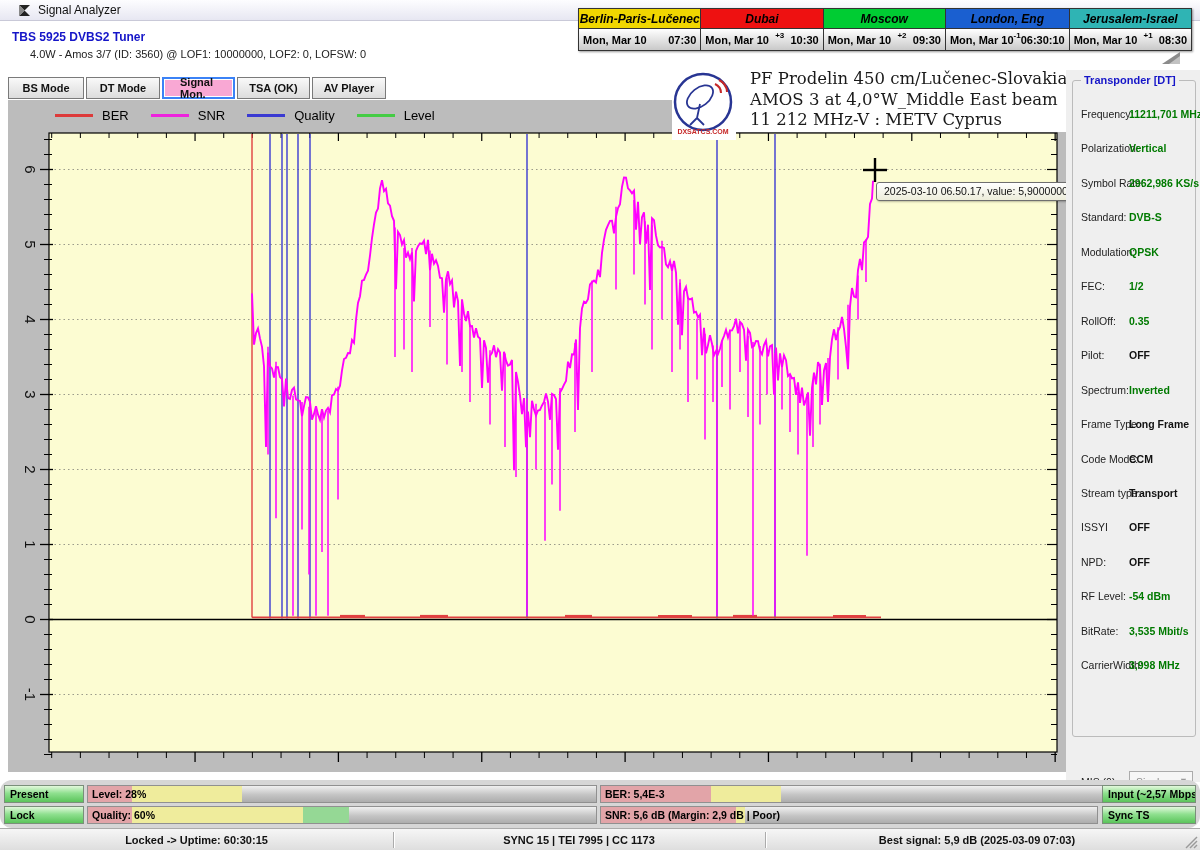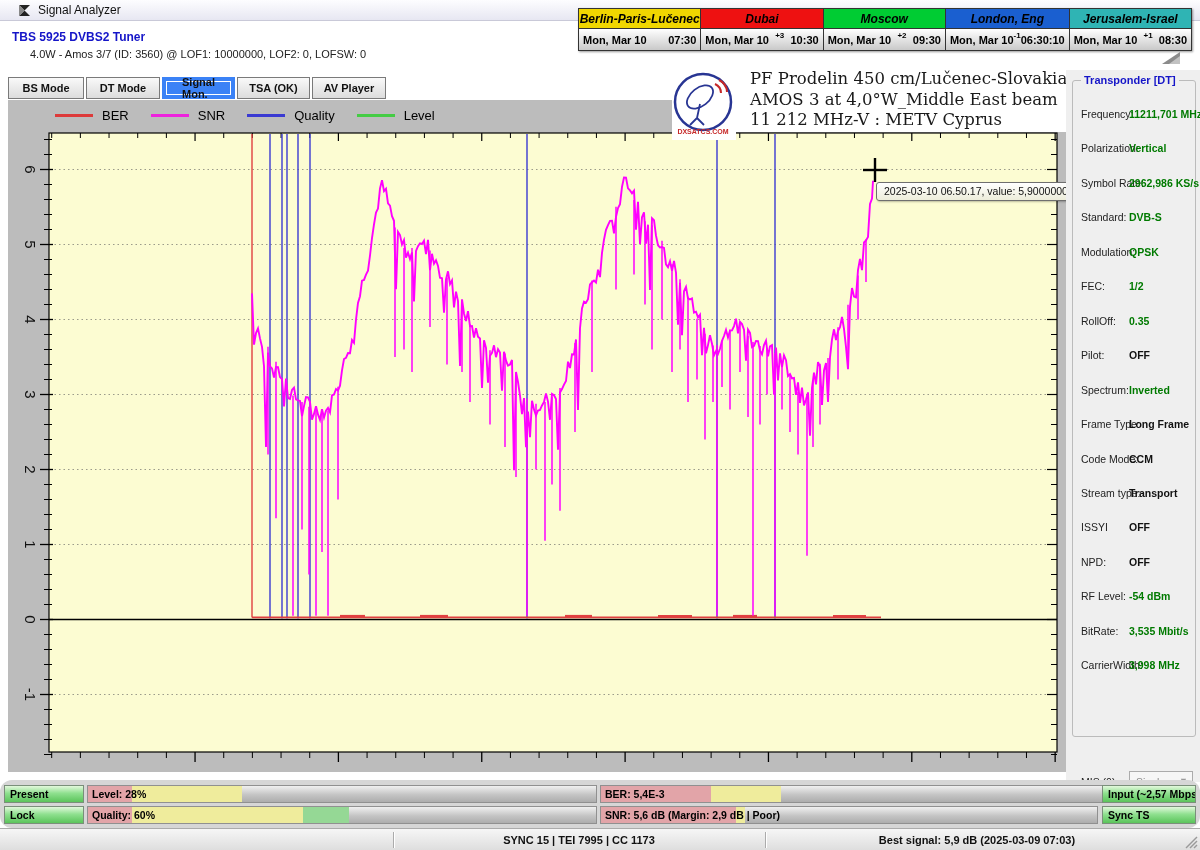--- a/index.html
+++ b/index.html
@@ -28,21 +28,21 @@
   .clock-time{height:21px;background:linear-gradient(#FFFFFF,#C9C9C9);display:flex;align-items:center;
     padding:0 4px;font-size:11px;font-weight:bold;color:#000;white-space:nowrap;}
   .clock-date{flex:0 0 auto;}
   .clock-off{flex:1;font-size:8px;font-weight:bold;text-align:center;transform:translateY(-4px);}
   .clock-hm{flex:0 0 auto;margin-left:auto;}
 
   
   .tabbtn{position:absolute;top:77px;height:22px;font-size:11px;font-weight:bold;color:#111;
     background:linear-gradient(#F9F9F9,#DCDCDC);border:1px solid #7A7A7A;
     display:flex;align-items:center;justify-content:center;cursor:default;}
-  .tabbtn.active{background:#3b82f6;border:4px solid #3b82f6;box-shadow:inset 0 0 0 1px #FFFFFF;padding-left:16px;}
+  .tabbtn.active{background:#f9a8d4;border:2px solid #3b82f6;box-shadow:inset 0 0 0 1px #FFFFFF;padding-left:16px;}
 
   
   #chartpanel{left:8px;top:100px;width:1058px;height:672px;background:#BCBCBC;}
   #legend{position:absolute;left:47px;top:8px;display:flex;align-items:center;}
   .leg-item{display:flex;align-items:center;margin-right:22px;}
   .leg-dash{width:38px;height:3px;margin-right:9px;}
   .leg-label{font-size:13px;color:#000;}
   #plot-svg{position:absolute;left:0;top:0;}
 
   
@@ -565,20 +565,21 @@
   <div class="track" style="left:600px;top:26px;width:498px" id="bar-snr">
       <div class="seg" style="left: 0px; width: 135px; background: rgb(226, 164, 168);"></div>
       <div class="seg" style="left: 135px; width: 9px; background: rgb(239, 236, 156);"></div>
       <div class="bl">SNR: 5,6 dB (Margin: 2,9 dB | Poor)</div>
     </div>
   <div class="pill" style="left:1102px;top:5px;width:94px">Input (~2,57 Mbps)</div>
   <div class="pill" style="left:1102px;top:26px;width:94px">Sync TS</div>
 </div>
 
 <div id="statusbar" class="abs">
+  <div class="sb-sec" style="left:0;width:393px">Locked -&gt; Uptime: 60:30:15</div>
   <div class="sb-sec" style="left:393px;width:372px">SYNC 15 | TEI 7995 | CC 1173</div>
   <div class="sb-sec" style="left:765px;width:424px">Best signal: 5,9 dB (2025-03-09 07:03)</div>
   <div class="sb-div" style="left:393px"></div>
   <div class="sb-div" style="left:765px"></div>
   <svg id="grip" width="13" height="13">
     <line x1="12" y1="1" x2="1" y2="12" stroke="#9A9A9A" stroke-width="1.5"></line>
     <line x1="12" y1="5" x2="5" y2="12" stroke="#9A9A9A" stroke-width="1.5"></line>
     <line x1="12" y1="9" x2="9" y2="12" stroke="#9A9A9A" stroke-width="1.5"></line>
   </svg>
 </div>

